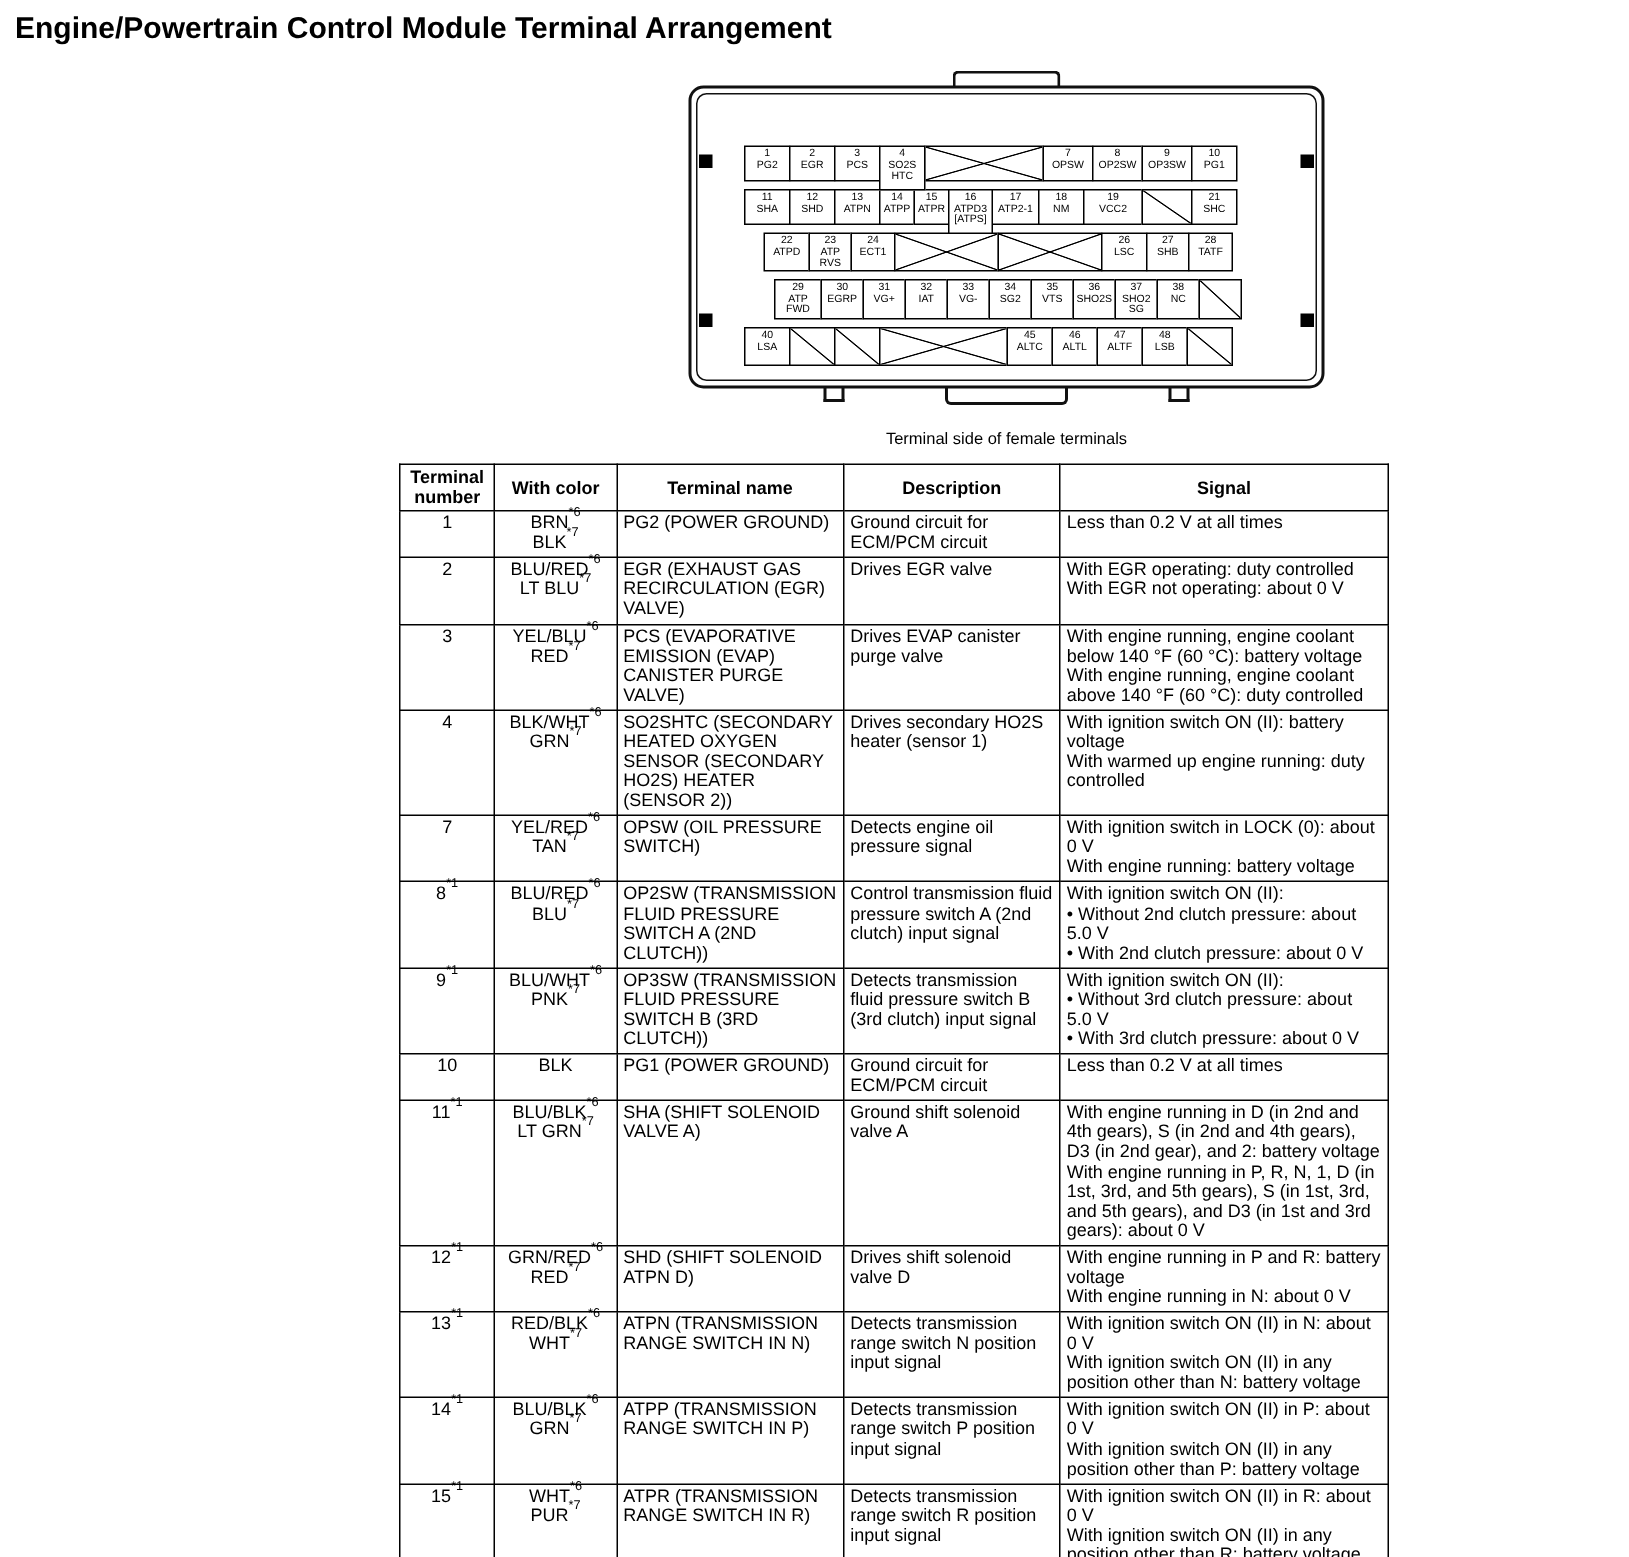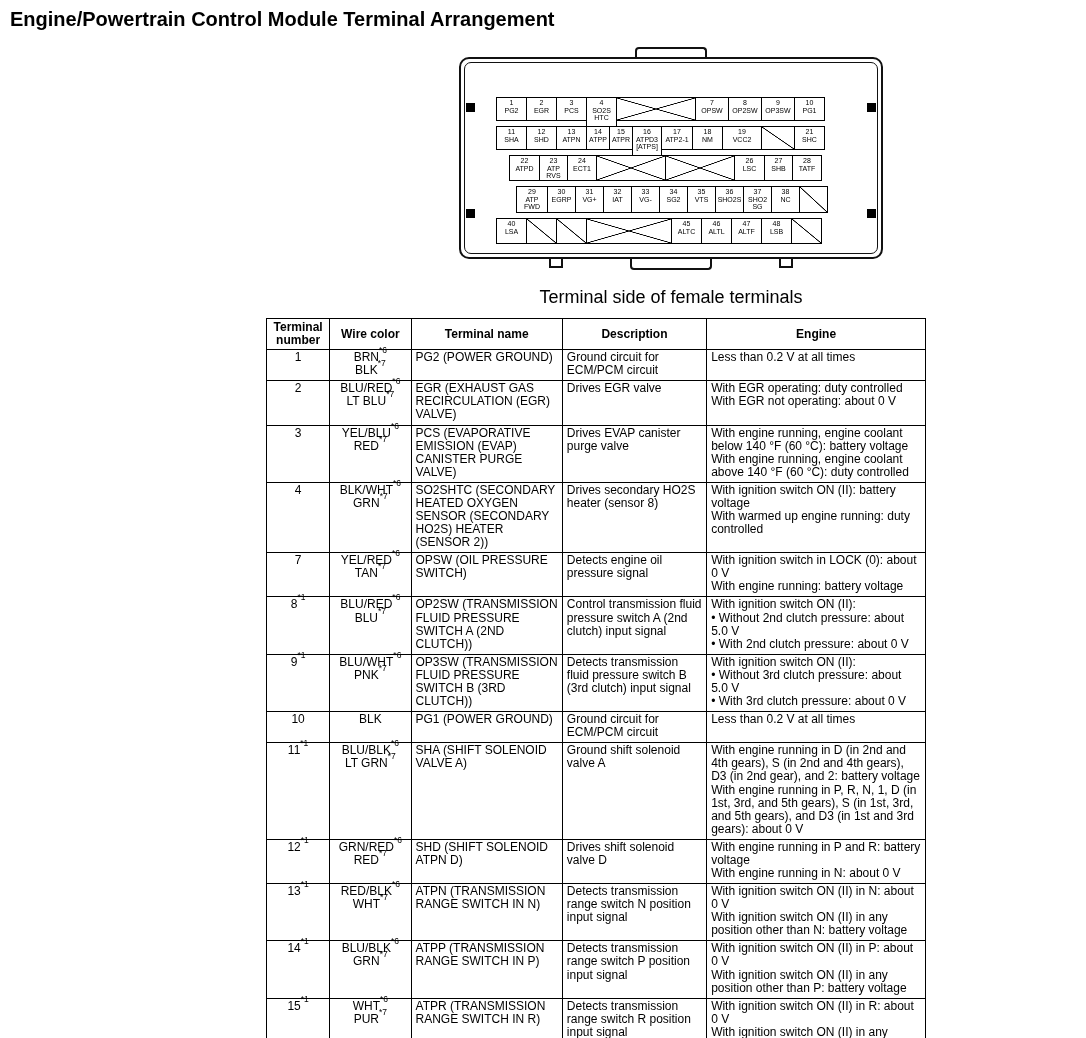--- a/index.html
+++ b/index.html
@@ -53,21 +53,21 @@
   .conn-cell.xcell {
     background-image:
       linear-gradient(to top right,
         transparent calc(50% - 0.7px), #000 calc(50% - 0.2px),
         #000 calc(50% + 0.2px), transparent calc(50% + 0.7px)),
       linear-gradient(to bottom right,
         transparent calc(50% - 0.7px), #000 calc(50% - 0.2px),
         #000 calc(50% + 0.2px), transparent calc(50% + 0.7px));
   }
   .pin-num, .pin-label { font-size:7px; line-height:7.5px; }
-  .caption { text-align:center; font-size:18px; margin-top:28px; }
+  .caption { text-align:center; font-size:11px; margin-top:28px; }
 
   
   table.terminal-table {
     border-collapse:collapse; width:660px; margin-top:10px;
     font-size:12px; line-height:1.09;
   }
   .terminal-table th, .terminal-table td {
     border:1px solid #000; vertical-align:top; padding:1px 4px 3px;
   }
   .terminal-table th {
@@ -286,24 +286,24 @@
       <colgroup>
         <col style="width:68px">
           <col style="width:86px">
           <col style="width:175px">
         <col style="width:180px">
           <col style="width:301px">
       </colgroup>
       <thead>
         <tr>
           <th>Terminal number</th>
-          <th>Wire color</th>
+          <th>With color</th>
           <th>Terminal name</th>
           <th>Description</th>
-          <th>Engine</th>
+          <th>Signal</th>
         </tr>
       </thead>
       <tbody>
           <tr>
             <td class="cell-terminal">1</td>
             <td class="cell-wire">
               <div class="wire-line">BRN<sup class="fn">*6</sup></div>
               <div class="wire-line">BLK<sup class="fn">*7</sup></div>
             </td>
             <td class="cell-name">PG2 (POWER GROUND)</td>
@@ -338,21 +338,21 @@
               <div class="sig-line">With engine running, engine coolant above 140 °F (60 °C): duty controlled</div>
             </td>
           </tr>
           <tr>
             <td class="cell-terminal">4</td>
             <td class="cell-wire">
               <div class="wire-line">BLK/WHT<sup class="fn">*6</sup></div>
               <div class="wire-line">GRN<sup class="fn">*7</sup></div>
             </td>
             <td class="cell-name">SO2SHTC (SECONDARY HEATED OXYGEN SENSOR (SECONDARY HO2S) HEATER (SENSOR 2))</td>
-            <td class="cell-desc">Drives secondary HO2S heater (sensor 8)</td>
+            <td class="cell-desc">Drives secondary HO2S heater (sensor 1)</td>
             <td class="cell-signal">
               <div class="sig-line">With ignition switch ON (II): battery voltage</div>
               <div class="sig-line">With warmed up engine running: duty controlled</div>
             </td>
           </tr>
           <tr>
             <td class="cell-terminal">7</td>
             <td class="cell-wire">
               <div class="wire-line">YEL/RED<sup class="fn">*6</sup></div>
               <div class="wire-line">TAN<sup class="fn">*7</sup></div>

